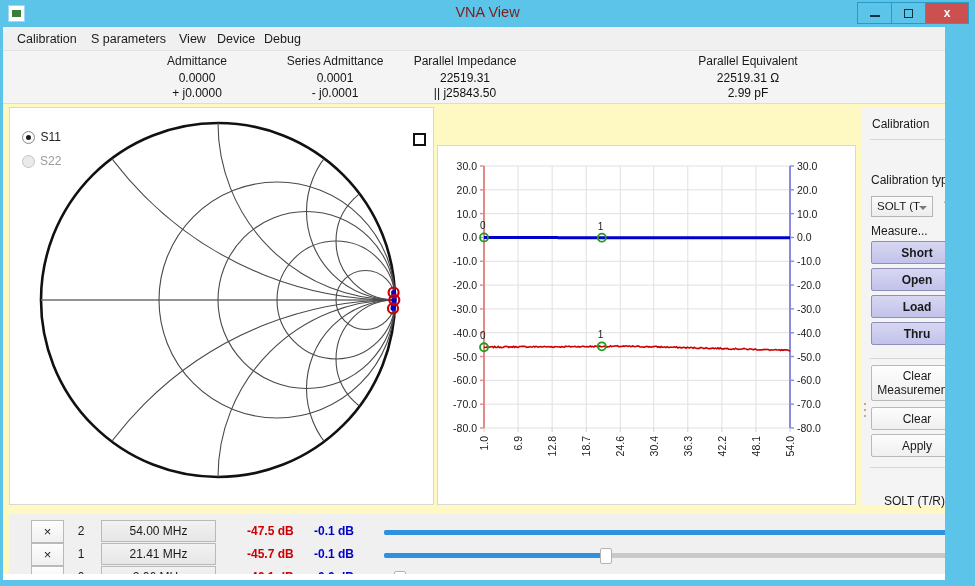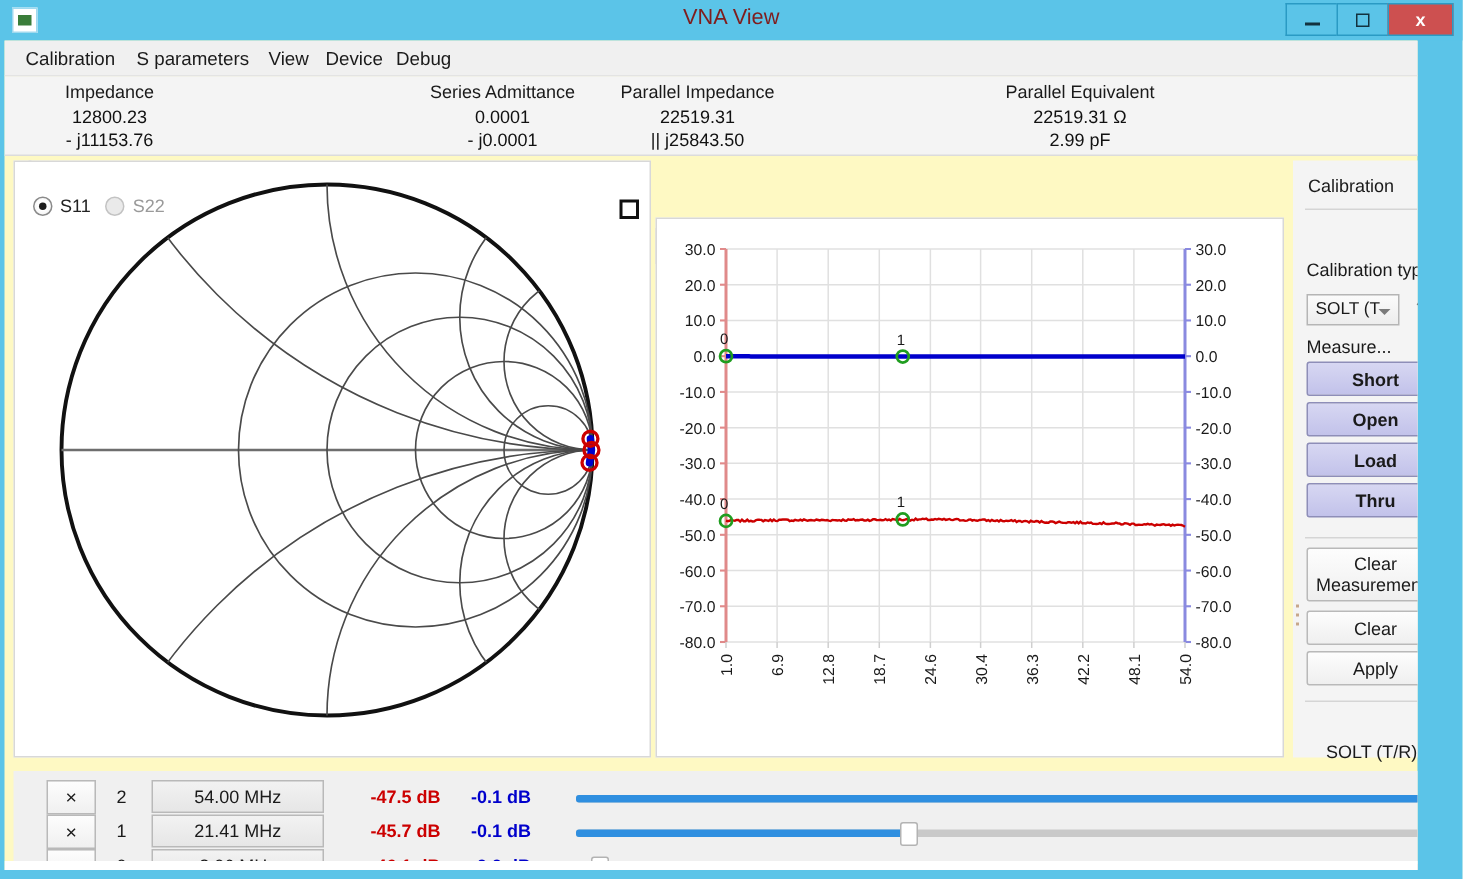--- a/index.html
+++ b/index.html
@@ -160,20 +160,21 @@
     background: #ffffff;
     border: 1px solid #d8d8d8;
     box-sizing: border-box;
   }
   .radio-row {
     position: absolute;
     left: 12px; top: 22px;
     display: flex;
     align-items: center;
     gap: 10px;
+    flex-direction: column;
   }
   .radio {
     display: flex;
     align-items: center;
     gap: 5px;
     font-size: 12px;
     color: #222;
   }
   .radio .dot {
     width: 13px; height: 13px;
@@ -467,36 +468,36 @@
 
     <div class="menubar">
       <div class="menu-item" style="left:8px">Calibration</div>
       <div class="menu-item" style="left:82px">S parameters</div>
       <div class="menu-item" style="left:170px">View</div>
       <div class="menu-item" style="left:208px">Device</div>
       <div class="menu-item" style="left:255px">Debug</div>
     </div>
 
     <div class="infobar">
-      <div class="info-col" style="left:10px;width:120px">
-        <div class="hdr">Impedance</div>
-        <div class="v1">12800.23</div>
-        <div class="v2">- j11153.76</div>
+      <div class="info-col" style="left:136px;width:116px">
+        <div class="hdr">Admittance</div>
+        <div class="v1">0.0000</div>
+        <div class="v2">+ j0.0000</div>
       </div>
       <div class="info-col" style="left:260px;width:144px">
         <div class="hdr">Series Admittance</div>
         <div class="v1">0.0001</div>
         <div class="v2">- j0.0001</div>
       </div>
       <div class="info-col" style="left:390px;width:144px">
         <div class="hdr">Parallel Impedance</div>
         <div class="v1">22519.31</div>
         <div class="v2">|| j25843.50</div>
       </div>
-      <div class="info-col" style="left:650px;width:134px">
+      <div class="info-col" style="left:678px;width:134px">
         <div class="hdr">Parallel Equivalent</div>
         <div class="v1">22519.31 Ω</div>
         <div class="v2">2.99 pF</div>
       </div>
     </div>
 
     <div class="grip">
       <span></span>
         <span></span>
         <span></span>

